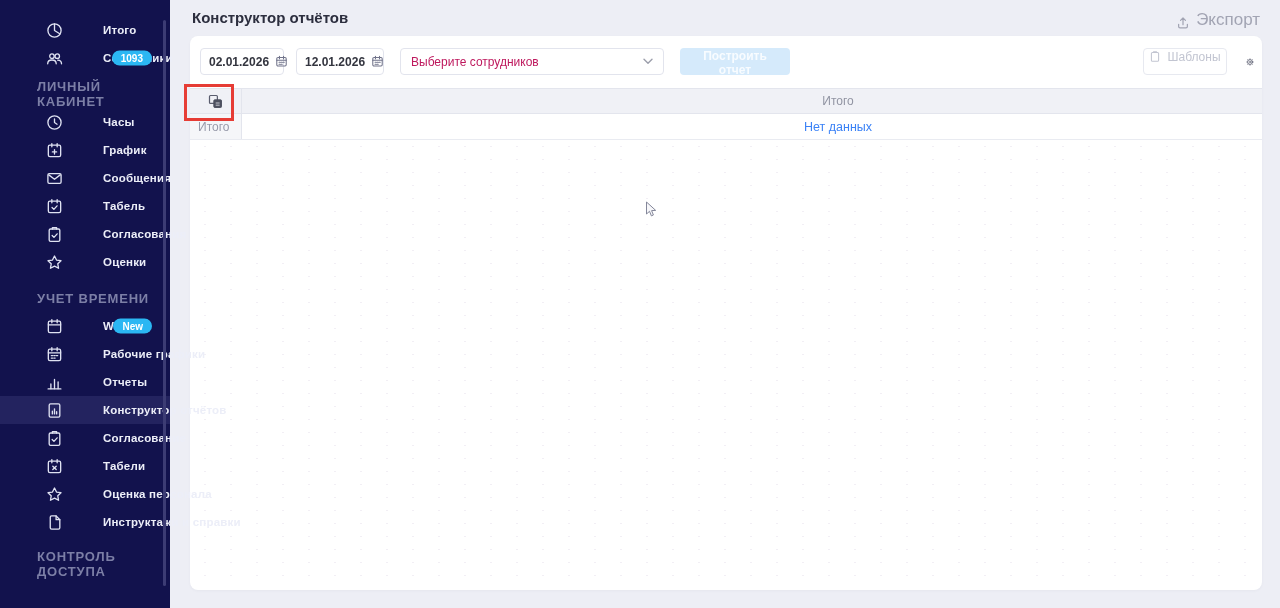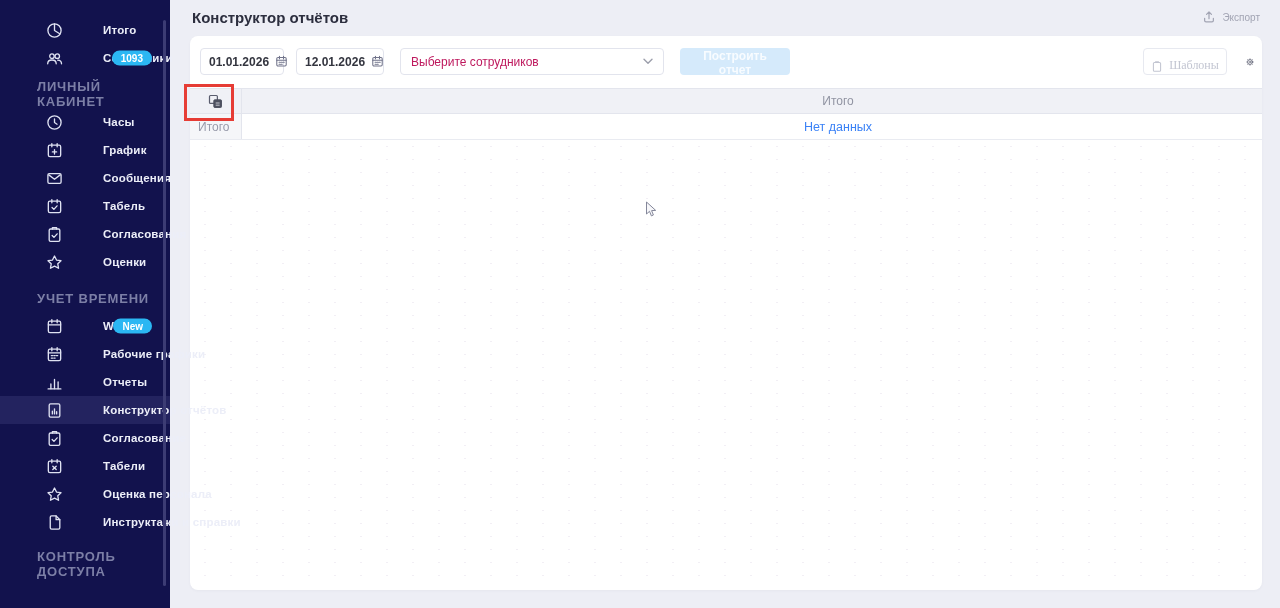--- a/index.html
+++ b/index.html
@@ -19,45 +19,45 @@
   .nav-item{position:relative;height:28px;display:flex;align-items:center;padding-left:45px;cursor:pointer;}
   .nav-item.active{background:#23235f;}
   .nav-item .ico{width:18px;height:18px;display:flex;align-items:center;justify-content:center;color:#dfe2f2;flex:0 0 18px;}
   .nav-item .lbl{margin-left:40px;color:#eceef8;font-size:11.5px;font-weight:600;letter-spacing:.2px;white-space:nowrap;}
   .nav-badge{position:absolute;right:18px;top:50%;transform:translateY(-50%);
     background:var(--accent,#2bb7f3);color:#fff;font-size:10px;font-weight:700;
     padding:2.5px 9px;border-radius:10px;line-height:1;z-index:2;}
   
   .topbar{position:absolute;left:170px;top:0;right:0;height:36px;}
   .page-title{position:absolute;left:22px;top:9px;font-size:15px;font-weight:700;color:#2c2e3e;}
-  .export-btn{position:absolute;right:14px;top:9px;display:flex;align-items:center;gap:6px;
-    color:#a2a4b3;font-size:10px;cursor:pointer;background:none;border:none;font-family:inherit;}
+  .export-btn{position:absolute;right:14px;top:9px;display:flex;align-items:flex-end;gap:6px;
+    color:#a2a4b3;font-size:17px;cursor:pointer;background:none;border:none;font-family:inherit;}
   
   .panel{position:absolute;left:190px;top:36px;width:1072px;height:554px;background:#fff;border-radius:8px;
     box-shadow:0 1px 3px rgba(40,42,70,.04);}
   .panel-dots{position:absolute;left:2px;right:2px;top:104px;bottom:2px;border-radius:0 0 8px 8px;
     background-image:radial-gradient(circle,#e9e3ee 0.9px,transparent 1px);
     background-size:26px 13px;opacity:.55;pointer-events:none;}
   
   .tb{position:absolute;top:12px;height:27px;box-sizing:border-box;}
   .date-input{display:flex;align-items:center;justify-content:space-between;gap:6px;
     border:1px solid #e2e4ed;border-radius:4px;background:#fff;padding:0 8px;cursor:pointer;}
   .date-input .dval{font-size:12px;color:#33353f;font-weight:600;}
   .date-input .cal{color:#70738a;display:flex;}
   #date-from{left:10px;width:84px;}
   #date-to{left:106px;width:88px;}
   .select{left:210px;width:264px;display:flex;align-items:center;justify-content:space-between;
     border:1px solid #e2e4ed;border-radius:4px;background:#fff;padding:0 10px;cursor:pointer;}
   .select .ph{font-size:12px;color:#be185d;}
   .select .chev{color:#9b9eab;display:flex;}
   .btn-build{left:490px;width:110px;background:var(--disabled-btn,#d5eafb);border:none;border-radius:4px;
     color:#f8fcff;font-size:12px;font-weight:600;font-family:inherit;cursor:default;}
-  .btn-templates{left:953px;width:84px;display:flex;align-items:flex-end;justify-content:center;gap:6px;
+  .btn-templates{left:953px;width:84px;display:flex;align-items:flex-start;justify-content:center;gap:6px;
     background:#fff;border:1px solid #e7e9f0;border-radius:4px;color:#c2c5d1;font-size:12px;
-    font-family:Liberation Serif, serif;cursor:pointer;}
+    font-family:Liberation Sans, sans-serif;cursor:pointer;}
   .gear-btn{left:1050px;width:20px;display:flex;align-items:center;justify-content:center;
     background:none;border:none;color:#53566a;cursor:pointer;}
   
   .thead{position:absolute;left:0;right:0;top:52px;height:26px;background:#f0f1f6;
     border-top:1px solid #e3e5ed;border-bottom:1px solid #e3e5ed;display:flex;box-sizing:border-box;}
   .trow{position:absolute;left:0;right:0;top:78px;height:26px;background:#fff;
     border-bottom:1px solid #e9ebf1;display:flex;box-sizing:border-box;}
   .cell-first{width:52px;flex:0 0 52px;border-right:1px solid #e3e5ed;display:flex;align-items:center;box-sizing:border-box;}
   .thead .cell-first{justify-content:center;}
   .trow .cell-first{background:#f5f6f9;padding-left:8px;font-size:12px;color:#989bab;}
@@ -243,21 +243,21 @@
       </svg>
     </span>
     <span>Экспорт</span>
   </button>
 </header>
 
 <section class="panel">
   <div class="panel-dots"></div>
 
   <div class="tb date-input" id="date-from">
-    <span class="dval">01.01.2026</span>
+    <span class="dval">02.01.2026</span>
     <span class="cal">
       <svg width="13" height="13" viewBox="0 0 16 16" fill="none" stroke="currentColor" stroke-width="1.3" stroke-linecap="round">
         <rect x="2.2" y="3" width="11.6" height="10.6" rx="1.5"></rect>
           <path d="M5.5 1.5v3 M10.5 1.5v3 M2.2 6.4h11.6"></path>
         <path d="M5 9h1.4 M7.5 9h1.4 M10 9h1.4 M5 11.4h1.4 M7.5 11.4h1.4"></path>
       </svg>
     </span>
   </div>
 
   <div class="tb date-input" id="date-to">

